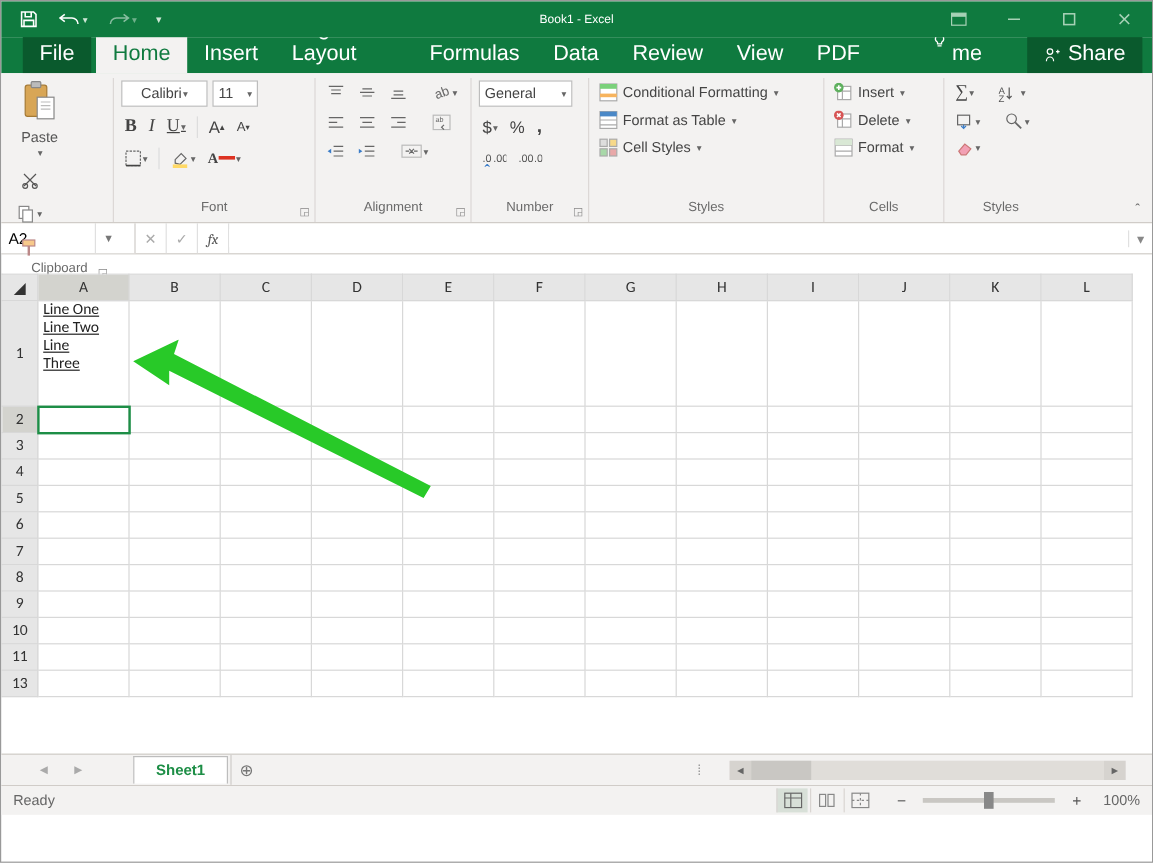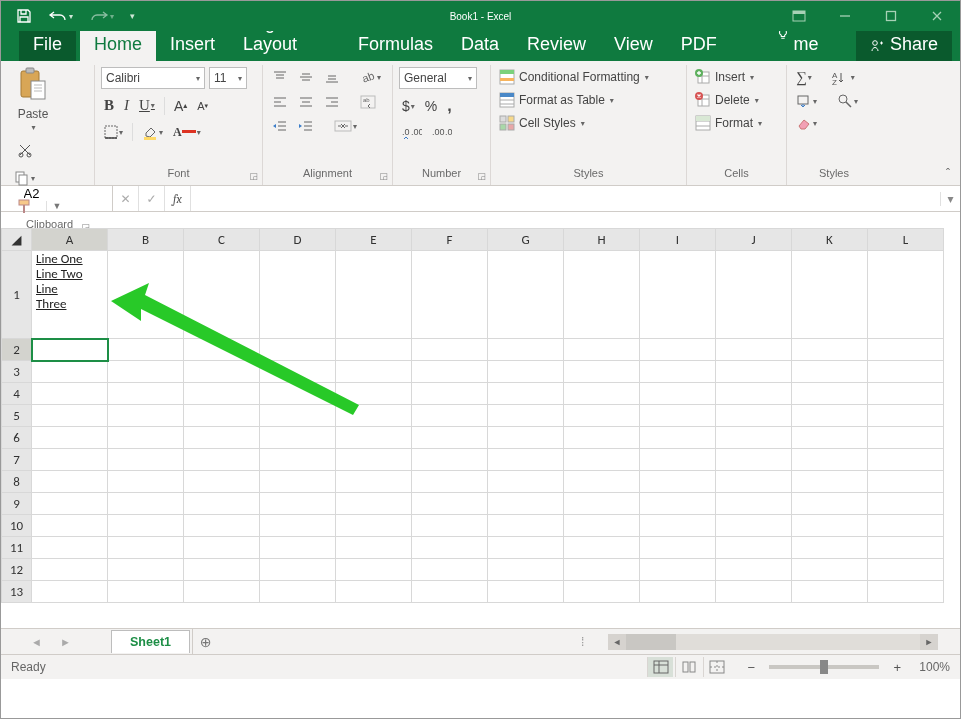--- a/index.html
+++ b/index.html
@@ -27,38 +27,38 @@
   .group { border-right:1px solid #dcd8d6; display:flex; flex-direction:column; justify-content:space-between; padding:2px 6px 2px 6px; }
   .group-body { flex:1; display:flex; flex-direction:column; justify-content:flex-start; gap:6px; }
   .group-label { text-align:center; font-size:11px; color:#6a6a6a; padding:2px 0 4px 0; position:relative; }
   .launcher { position:absolute; right:-2px; bottom:2px; font-size:9px; color:#888; }
 
   .row { display:flex; align-items:center; gap:4px; }
   .btn { display:flex; align-items:center; justify-content:center; padding:2px 3px; border-radius:2px; cursor:pointer; }
   .dd { font-size:8px; color:#666; padding-left:1px; }
 
   .font-select, .size-select { background:#fff; border:1px solid #bdbdbd; height:22px; font-size:12px; padding:0 4px; display:flex; align-items:center; }
-  .font-select { width:104px; justify-content:space-between; }
+  .font-select { width:72px; justify-content:center; }
   .size-select { width:38px; justify-content:space-between; }
 
   .b { font-weight:bold; font-family:"Times New Roman",serif; font-size:15px;}
   .i { font-style:italic; font-family:"Times New Roman",serif; font-size:15px;}
   .u { text-decoration:underline; font-family:"Times New Roman",serif; font-size:15px;}
 
   .big-btn { width:44px; text-align:center; display:flex; flex-direction:column; align-items:center; gap:2px; font-size:12px; color:#555;}
   .big-btn svg { margin-bottom:2px;}
 
   .numfmt { background:#fff; border:1px solid #bdbdbd; height:22px; width:78px; display:flex; align-items:center; justify-content:space-between; padding:0 4px; font-size:12px; }
 
   .style-item, .cell-item, .edit-item { display:flex; align-items:center; gap:4px; font-size:12px; color:#444; padding:2px 2px; cursor:pointer; }
   .mini-icon { width:16px; height:16px; display:flex; align-items:center; justify-content:center; }
 
   
   .formula-bar { height:26px; border-bottom:1px solid #d0ccc8; display:flex; align-items:stretch; }
-  .namebox { width:112px; border-right:1px solid #d0ccc8; display:flex; align-items:center; background:#fff;flex-direction:column; }
+  .namebox { width:112px; border-right:1px solid #d0ccc8; display:flex; align-items:center; background:#fff; }
   .namebox input { border:none; width:78px; padding:0 6px; font-size:13px; outline:none;}
   .namebox .dd2 { width:22px; text-align:center; color:#777; border-left:1px solid #e0e0e0; font-size:9px; height:100%; display:flex; align-items:center; justify-content:center;}
   .fx-area { display:flex; align-items:center; border-right:0; flex:1; position:relative; }
   .fx-btn { width:26px; text-align:center; color:#aaa; font-size:12px; border-right:1px solid #e0e0e0; height:100%; display:flex; align-items:center; justify-content:center; }
   .fx-btn.fx { font-style:italic; font-family:Cambria,serif; color:#555; }
   .formula-input { flex:1; border:none; outline:none; padding:0 6px; font-size:13px; }
   .fx-expand { width:20px; display:flex; align-items:center; justify-content:center; color:#888; border-left:1px solid #e0e0e0;}
 
   
   .grid-wrap { position:relative; height:400px; }
@@ -734,35 +734,20 @@
           <td></td>
           <td></td>
           <td></td>
           <td></td>
           <td></td>
           <td></td>
           <td></td>
           <td></td>
         </tr>
       <tr>
-          <th>12</th>
-          <td></td>
-          <td></td>
-          <td></td>
-          <td></td>
-          <td></td>
-          <td></td>
-          <td></td>
-          <td></td>
-          <td></td>
-          <td></td>
-          <td></td>
-          <td></td>
-        </tr>
-      <tr>
           <th>13</th>
           <td></td>
           <td></td>
           <td></td>
           <td></td>
           <td></td>
           <td></td>
           <td></td>
           <td></td>
           <td></td>

